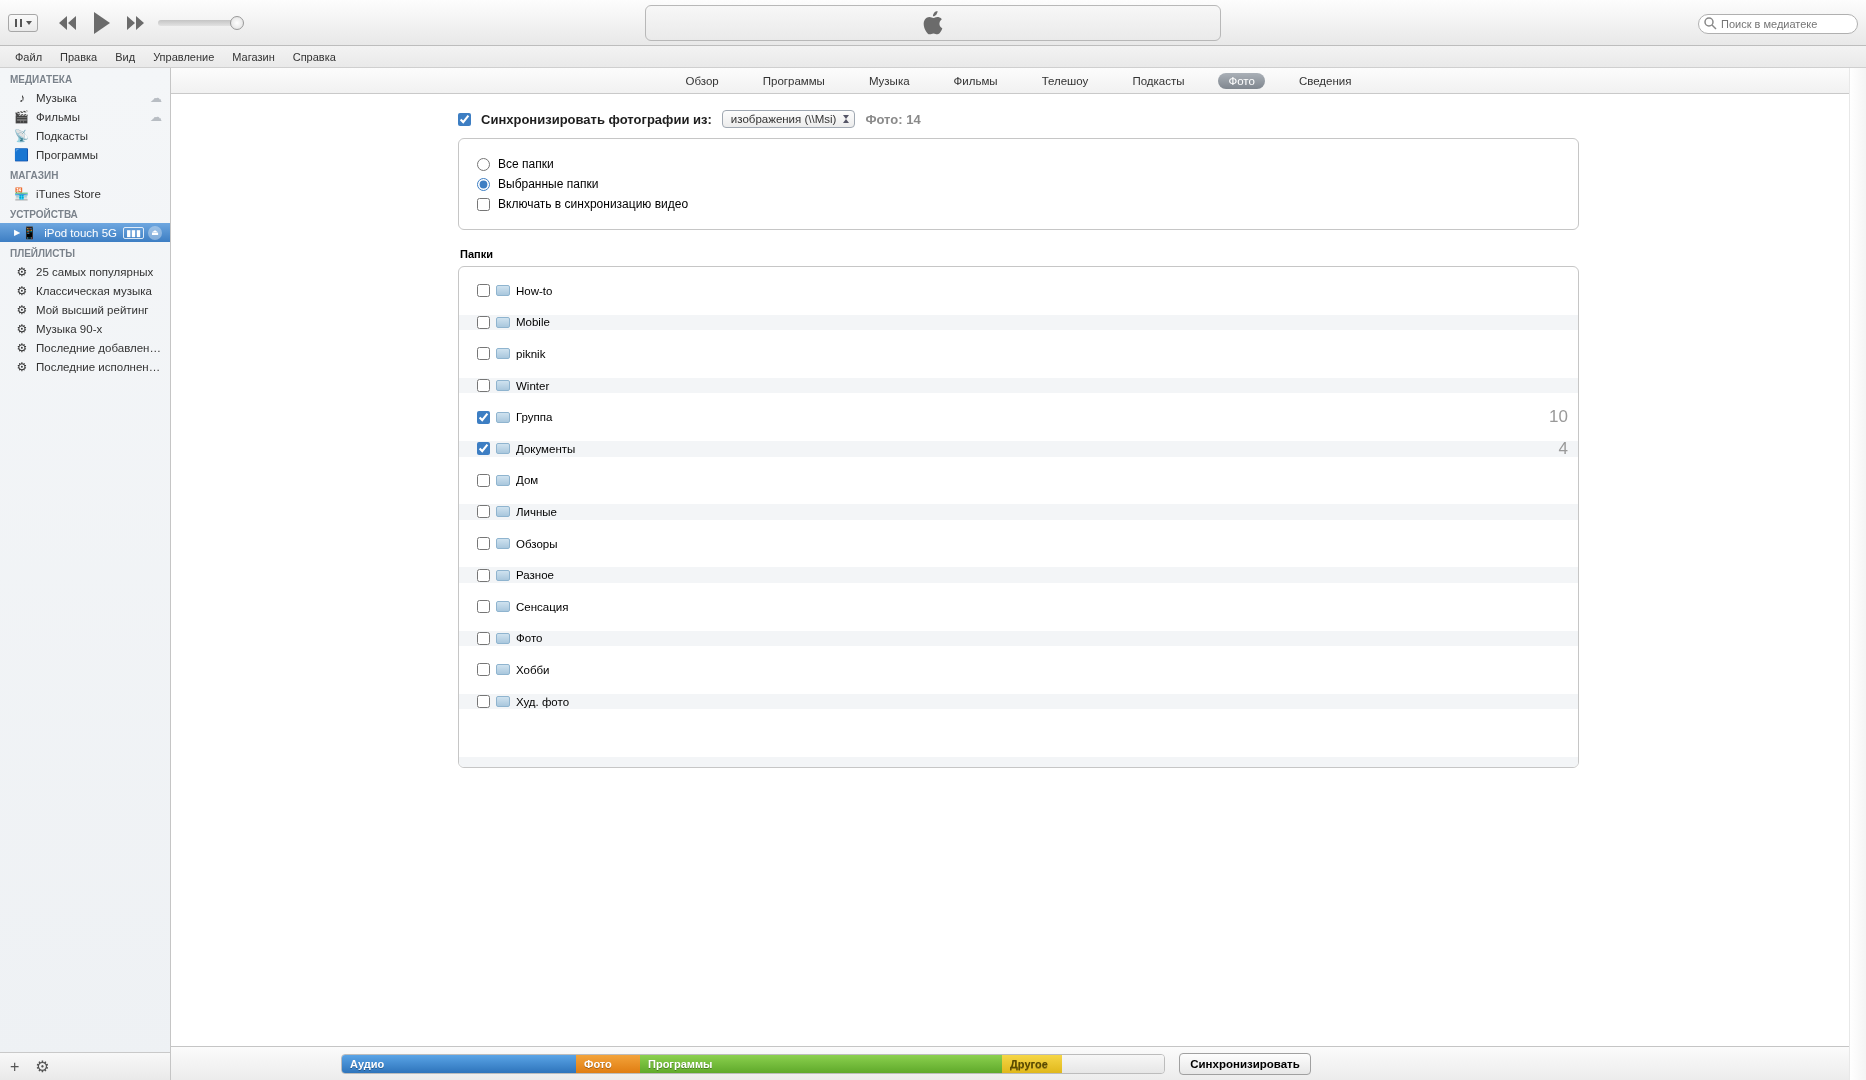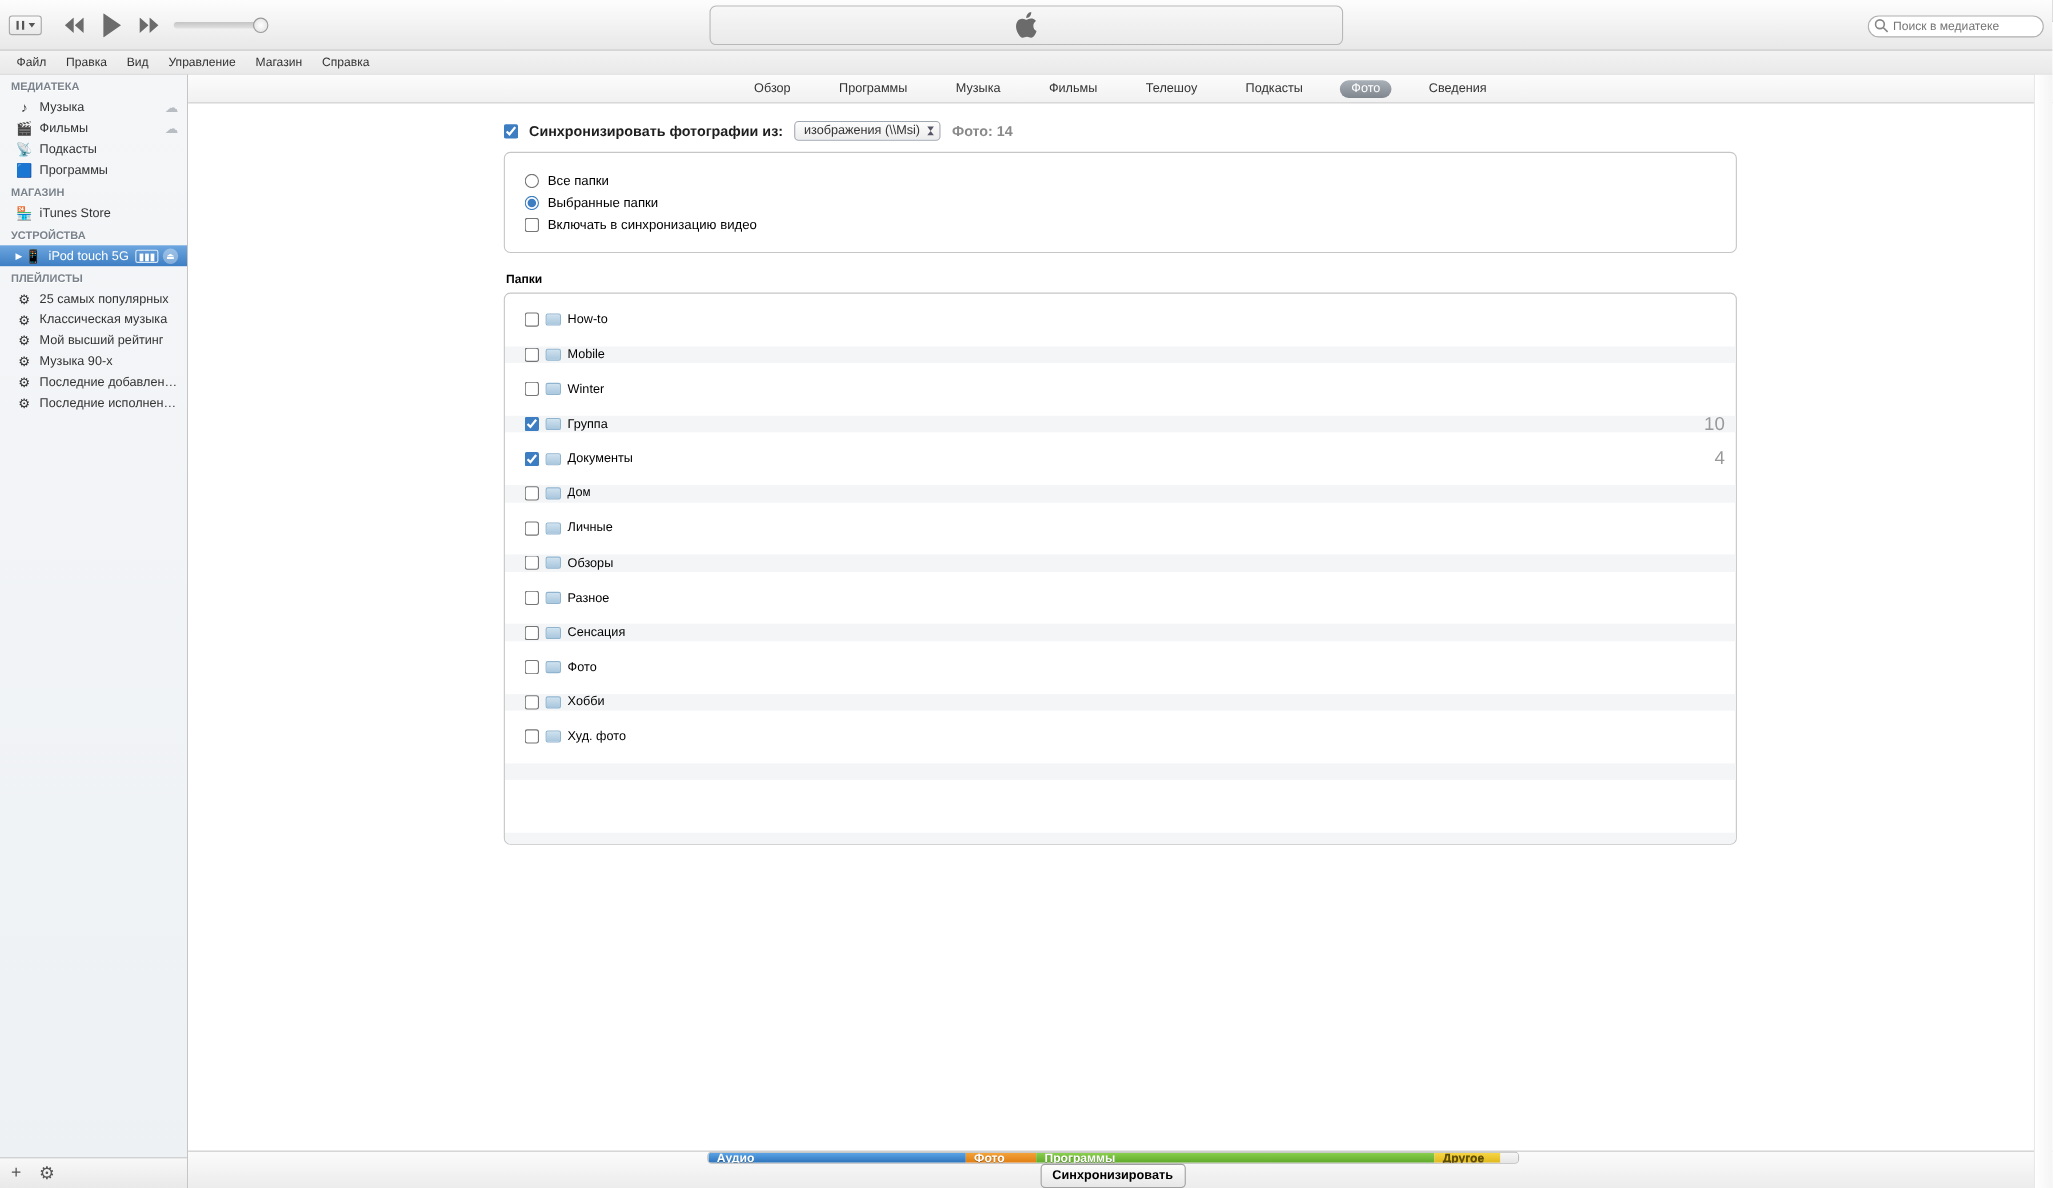--- a/index.html
+++ b/index.html
@@ -47,21 +47,21 @@
 .sel-src::before{content:"";position:absolute;right:5px;bottom:4px;width:0;height:0;border-bottom:4px solid #556;border-left:3px solid transparent;border-right:3px solid transparent;}
 .photo-count{color:#8a8a8a;font-size:13px;font-weight:bold;}
 .opts-box{border:1px solid #c6c6c6;border-radius:6px;padding:12px 18px;margin-bottom:18px;}
 .opt-row{display:flex;align-items:center;gap:8px;font-size:12px;margin:6px 0;}
 .section-title{font-size:11px;font-weight:bold;margin:6px 0 6px 2px;}
 .folders-box{border:1px solid #c6c6c6;border-radius:6px;height:502px;overflow:hidden;}
 .frow{height:15.6px;display:flex;align-items:center;padding:0 10px 0 18px;font-size:11.5px;margin-top:16px;}
 .frow:nth-child(even){background:#f3f5f7;}
 .fold-ico{width:14px;height:11px;background:linear-gradient(#cfe2ef,#a9c7dd);border:1px solid #8fb4cf;border-radius:2px;margin:0 6px 0 6px;}
 .fcnt{color:#999;font-size:17px;}
-.footer{height:34px;border-top:1px solid #c5c5c5;background:linear-gradient(#fbfbfb,#ececec);display:flex;align-items:center;padding:0 14px 0 0;flex-direction:column;}
+.footer{height:34px;border-top:1px solid #c5c5c5;background:linear-gradient(#fbfbfb,#ececec);display:flex;align-items:center;padding:0 14px 0 0;}
 .cap{height:20px;flex:1;display:flex;border:1px solid #bcbcbc;border-radius:4px;overflow:hidden;margin:0 14px;max-width:824px;}
 .seg{display:flex;align-items:center;padding:0 8px;color:#fff;font-size:11px;font-weight:bold;text-shadow:0 1px rgba(0,0,0,.3);}
 .seg.audio{background:linear-gradient(#5aa4e6,#2e74bb);width:234px;}
 .seg.photo{background:linear-gradient(#f3a33a,#e07d12);width:64px;}
 .seg.apps{background:linear-gradient(#8bd04e,#5fa92b);width:362px;}
 .seg.other{background:linear-gradient(#f6d646,#e0b81c);color:#5a4a00;width:60px;}
 .seg.free{background:linear-gradient(#f7f7f7,#e6e6e6);flex:1;}
 .btn-sync{width:132px;height:22px;border:1px solid #a0a0a0;border-radius:4px;background:linear-gradient(#fdfdfd,#e7e7e7);font-size:11.5px;font-weight:bold;}
 input[type=checkbox],input[type=radio]{accent-color:#3d7ec3;}
 </style>
@@ -224,38 +224,43 @@
               <span style="flex: 1 1 0%;">How-to</span>
             </div>
             <div class="frow">
               <input type="checkbox" style="">
               <span class="fold-ico"></span>
               <span style="flex: 1 1 0%;">Mobile</span>
             </div>
             <div class="frow">
               <input type="checkbox" style="">
               <span class="fold-ico"></span>
+              <span style="flex: 1 1 0%;">piknik</span>
+            </div>
+            <div class="frow">
+              <input type="checkbox" style="">
+              <span class="fold-ico"></span>
               <span style="flex: 1 1 0%;">Winter</span>
             </div>
             <div class="frow">
               <input type="checkbox" checked="" style="">
               <span class="fold-ico"></span>
               <span style="flex: 1 1 0%;">Группа</span>
               <span class="fcnt">10</span>
             </div>
             <div class="frow">
               <input type="checkbox" checked="" style="">
               <span class="fold-ico"></span>
               <span style="flex: 1 1 0%;">Документы</span>
               <span class="fcnt">4</span>
             </div>
             <div class="frow">
               <input type="checkbox" style="">
               <span class="fold-ico"></span>
-              <span style="flex: 1 1 0%; font-family: Liberation Mono, monospace;">Дом</span>
+              <span style="flex: 1 1 0%;">Дом</span>
             </div>
             <div class="frow">
               <input type="checkbox" style="">
               <span class="fold-ico"></span>
               <span style="flex: 1 1 0%;">Личные</span>
             </div>
             <div class="frow">
               <input type="checkbox" style="">
               <span class="fold-ico"></span>
               <span style="flex: 1 1 0%;">Обзоры</span>

